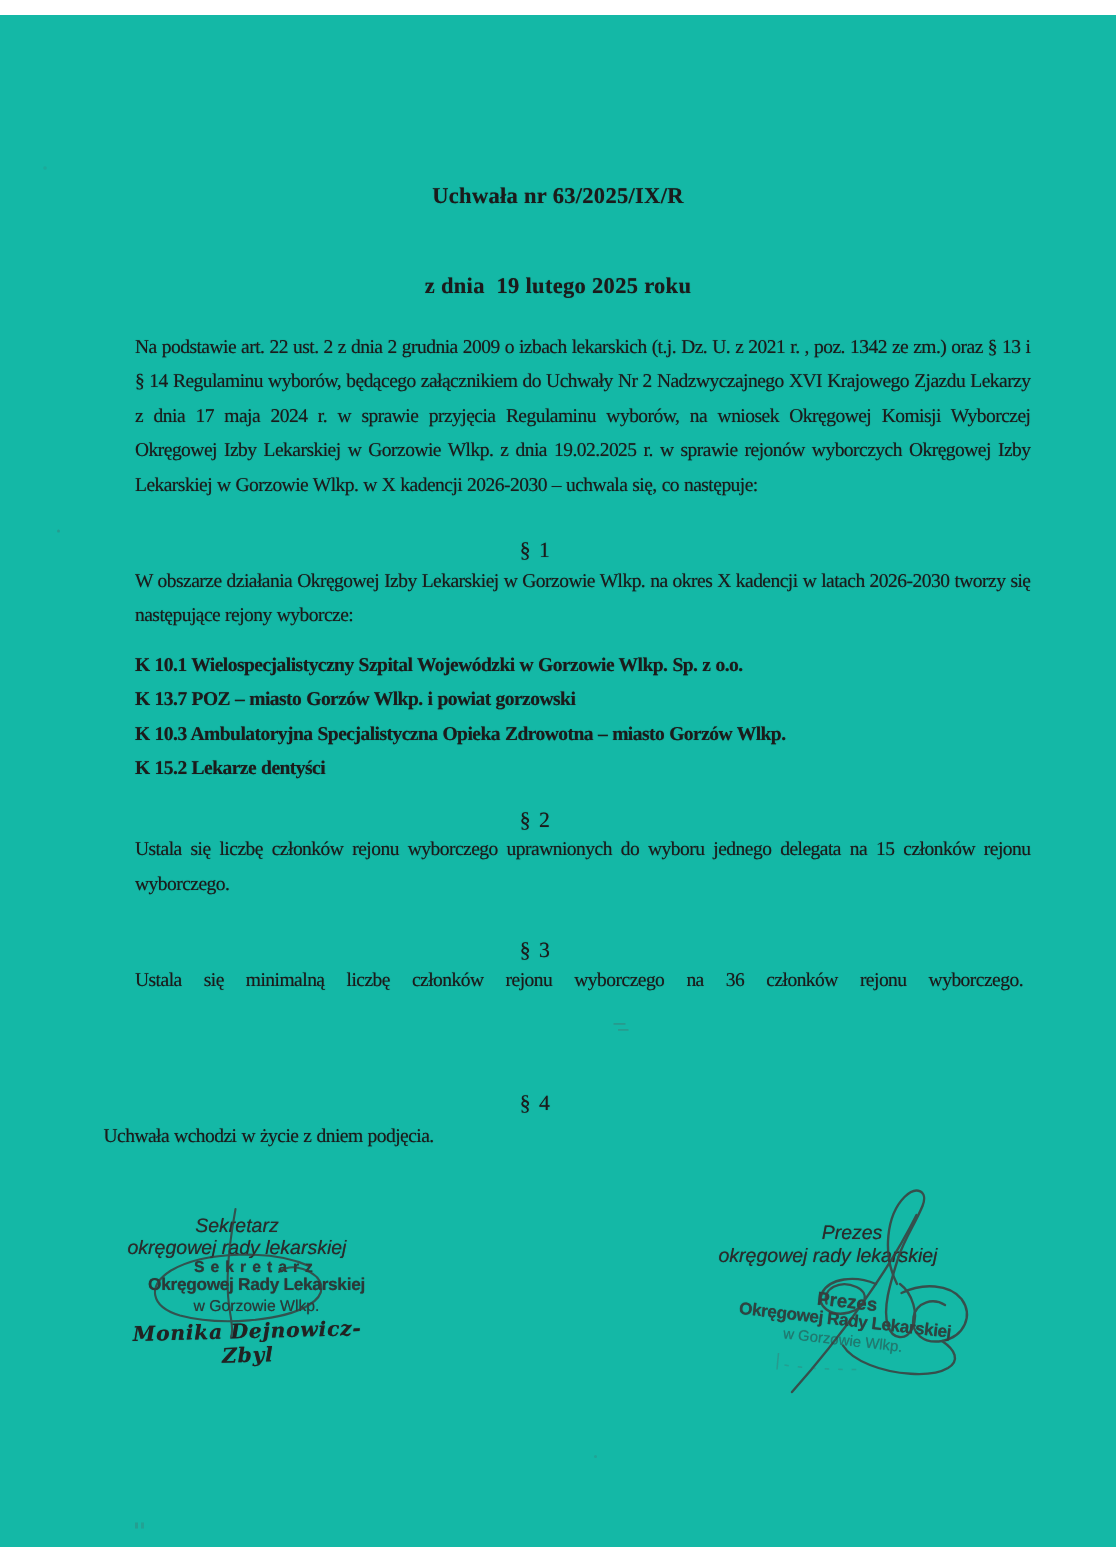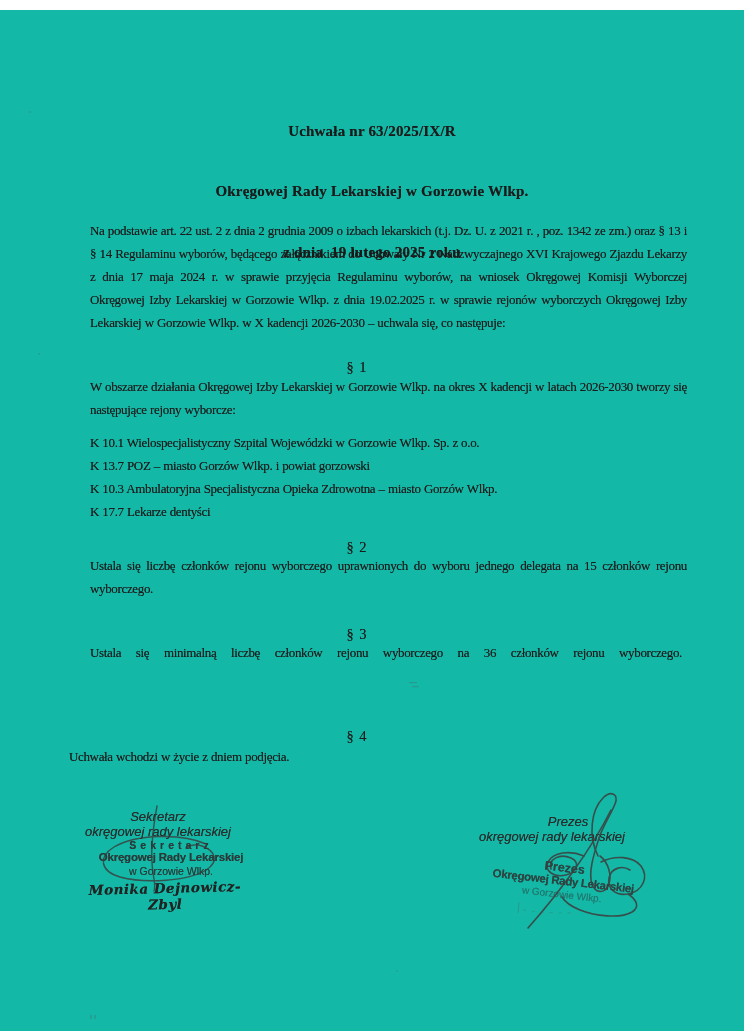--- a/index.html
+++ b/index.html
@@ -26,21 +26,21 @@
   .preamble{top:209px;}
   .sec-label{
     position:absolute;left:0;width:714px;text-align:center;
     font-size:14.5px;letter-spacing:1px;
   }
   .sec1-text{top:365px;}
   .sec2-text{top:544px;}
   .sec3-text{top:631px;width:592px;text-align:justify;text-align-last:justify;}
   .sec4-text{position:absolute;left:69px;top:735px;width:600px;}
   .district-list{position:absolute;left:90px;top:421px;}
-  .district-list div{white-space:nowrap;}
+  .district-list div{white-space:nowrap;font-weight:bold;}
   
   .sig-sans{font-family:"Liberation Sans","DejaVu Sans",sans-serif;}
   .role-left{
     position:absolute;left:58px;top:800px;width:200px;text-align:center;
     font-style:italic;font-size:13px;line-height:14.5px;color:#2b2b2b;
   }
   .role-right{
     position:absolute;left:468px;top:805px;width:200px;text-align:center;
     font-style:italic;font-size:13px;line-height:14.5px;color:#2b2b2b;
   }
@@ -67,35 +67,34 @@
   }
   .overlay{position:absolute;left:0;top:0;pointer-events:none;}
 </style>
 </head>
 <body>
 
 <div class="page scan">
 
   <div class="title-block">
     <div>Uchwała nr 63/2025/IX/R</div>
-    <div>Okręgowej Rady Lekarskiej w Gorzowie Wlkp.</div>
     <div>z dnia  19 lutego 2025 roku</div>
   </div>
 
 
   <div class="just body-text preamble">Na podstawie art. 22 ust. 2 z dnia 2 grudnia 2009 o izbach lekarskich (t.j. Dz. U. z 2021 r. , poz. 1342 ze zm.) oraz § 13 i § 14 Regulaminu wyborów, będącego załącznikiem do Uchwały Nr 2 Nadzwyczajnego XVI Krajowego Zjazdu Lekarzy z dnia 17 maja 2024 r. w sprawie przyjęcia Regulaminu wyborów, na wniosek Okręgowej Komisji Wyborczej Okręgowej Izby Lekarskiej w Gorzowie Wlkp. z dnia 19.02.2025 r. w sprawie rejonów wyborczych Okręgowej Izby Lekarskiej w Gorzowie Wlkp. w X kadencji 2026-2030 – uchwala się, co następuje:</div>
 
   <div class="sec-label" style="top:349px">§ 1</div>
   <div class="just body-text sec1-text">W obszarze działania Okręgowej Izby Lekarskiej w Gorzowie Wlkp. na okres X kadencji w latach 2026-2030 tworzy się następujące rejony wyborcze:</div>
 
   <div class="district-list body-text">
     <div>K 10.1 Wielospecjalistyczny Szpital Wojewódzki w Gorzowie Wlkp. Sp. z o.o.</div>
     <div>K 13.7 POZ – miasto Gorzów Wlkp. i powiat gorzowski</div>
     <div>K 10.3 Ambulatoryjna Specjalistyczna Opieka Zdrowotna – miasto Gorzów Wlkp.</div>
-    <div>K 17.7 Lekarze dentyści</div>
+    <div>K 15.2 Lekarze dentyści</div>
   </div>
 
   <div class="sec-label" style="top:529px">§ 2</div>
   <div class="just body-text sec2-text">Ustala się liczbę członków rejonu wyborczego uprawnionych do wyboru jednego delegata na 15 członków rejonu wyborczego.</div>
 
   <div class="sec-label" style="top:616px">§ 3</div>
   <div class="just body-text sec3-text">Ustala się minimalną liczbę członków rejonu wyborczego na 36 członków rejonu wyborczego.</div>
 
   <div class="sec-label" style="top:718px">§ 4</div>
   <div class="sec4-text body-text">Uchwała wchodzi w życie z dniem podjęcia.</div>

